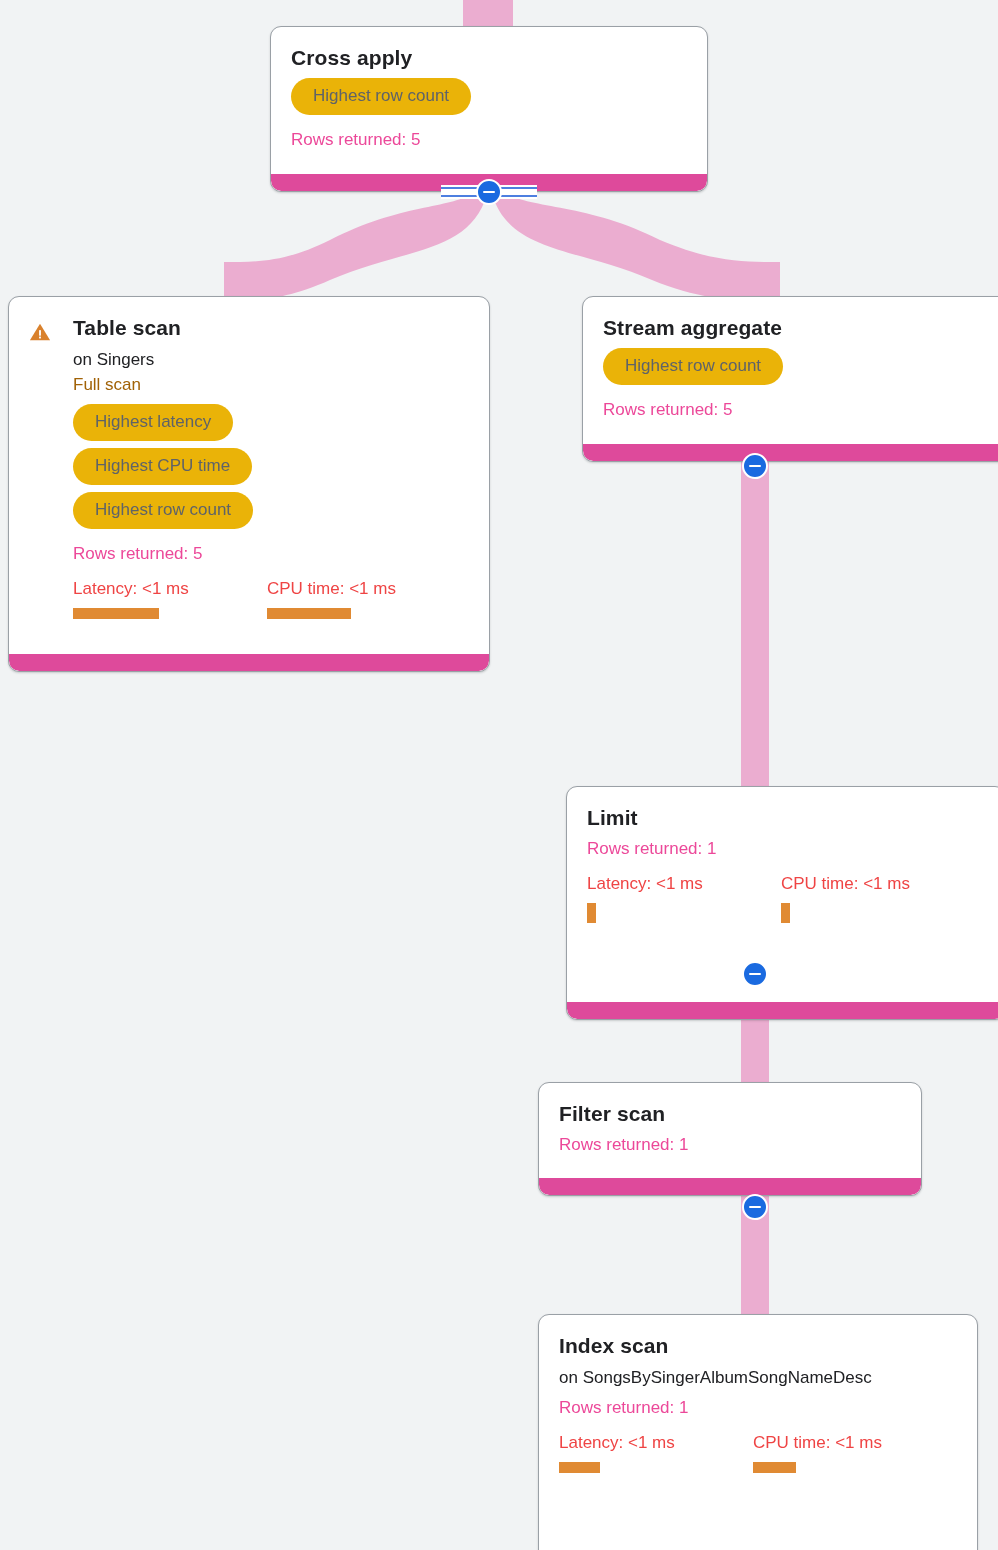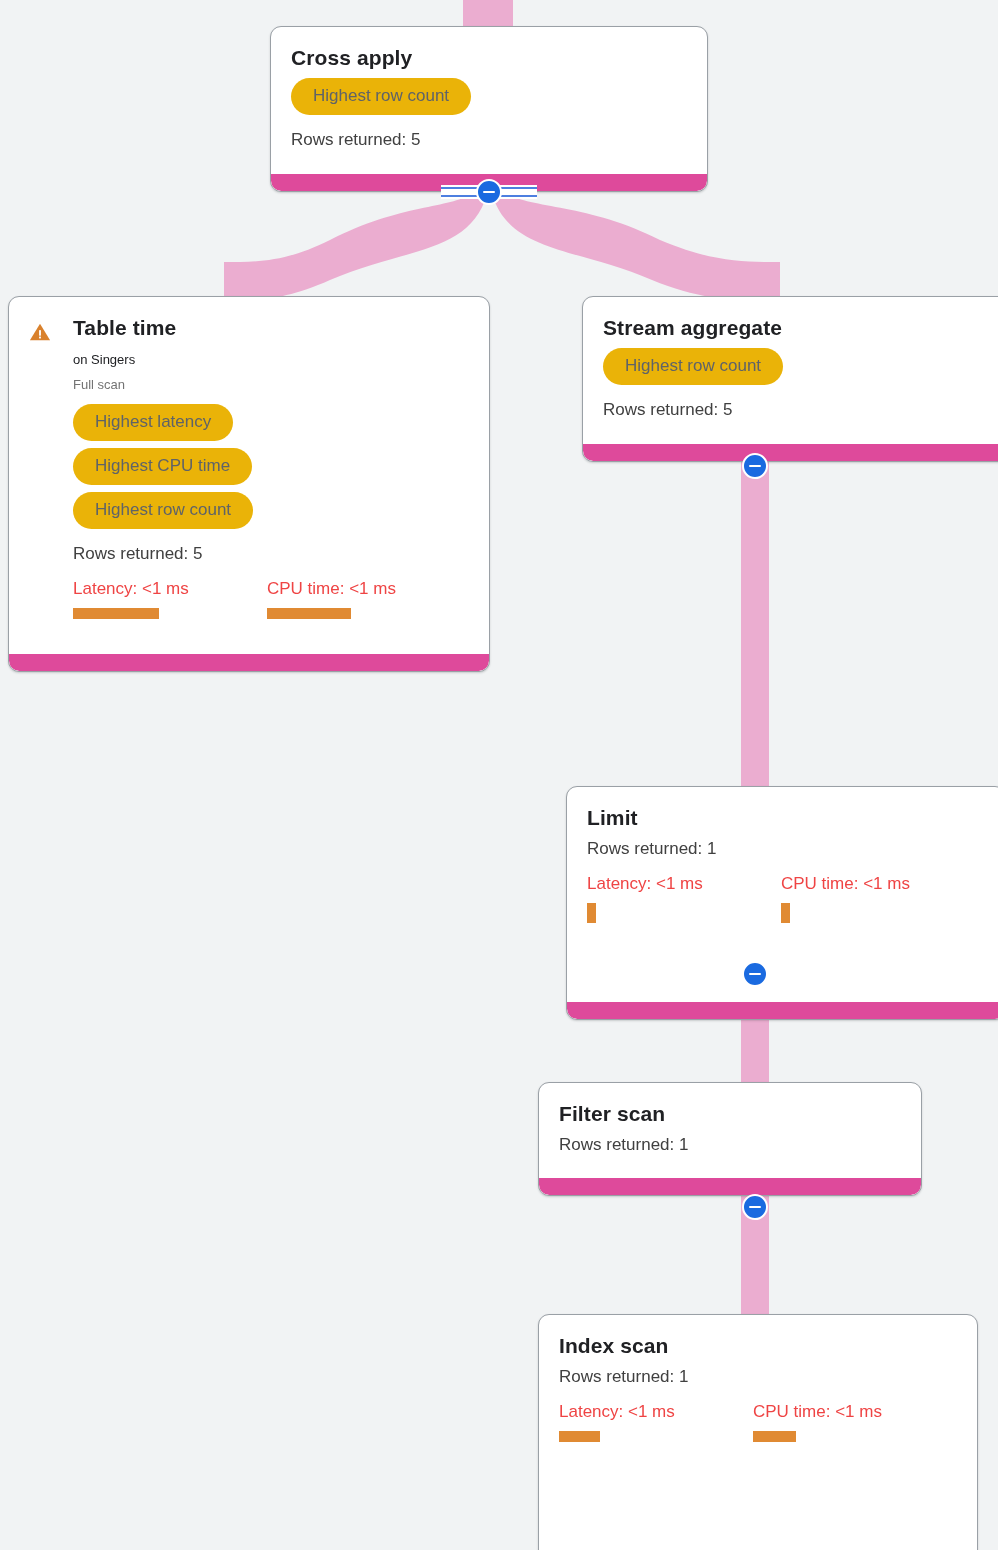--- a/index.html
+++ b/index.html
@@ -53,46 +53,46 @@
     margin-right: 22px;
   }
   .node-title {
     font-size: 21px;
     font-weight: bold;
     color: #202124;
     line-height: 26px;
     letter-spacing: 0.1px;
   }
   .node-sub {
-    font-size: 13px;
+    font-size: 17px;
     color: #202124;
     line-height: 25px;
     margin-top: 6px;
     white-space: nowrap;
   }
   .node-sub.muted {
-    color: #737373;
+    color: #a16207;
     margin-top: 0;
   }
   .badges {
     margin-top: 7px;
   }
   .badge {
     display: inline-block;
     background: #eab308;
     color: #5F6368;
     font-size: 17px;
     line-height: 20px;
     padding: 8px 22px 9px 22px;
     border-radius: 20px;
     margin-bottom: 7px;
   }
   .rows {
     font-size: 17px;
-    color: #404040;
+    color: #ec4899;
     line-height: 24px;
     margin-top: 6px;
   }
   .metrics {
     display: flex;
     margin-top: 12px;
   }
   .metric {
     flex: 0 0 auto;
   }
@@ -209,21 +209,21 @@
     <div class="node-body">
       <div class="node-row">
         <div class="warn-icon">
           <svg viewBox="0 0 24 24" width="22" height="22">
             <path d="M12 3 L23 21 L1 21 Z" fill="#D9812C"></path>
             <rect x="11" y="10" width="2" height="6" fill="#FFFFFF"></rect>
             <rect x="11" y="17" width="2" height="2" fill="#FFFFFF"></rect>
           </svg>
         </div>
         <div>
-          <div class="node-title">Table time</div>
+          <div class="node-title">Table scan</div>
           <div class="node-sub">on Singers</div>
           <div class="node-sub muted">Full scan</div>
           <div class="badges">
             <div><span class="badge">Highest latency</span></div>
             <div><span class="badge">Highest CPU time</span></div>
             <div><span class="badge">Highest row count</span></div>
           </div>
           <div class="rows">Rows returned: 5</div>
           <div class="metrics">
             <div class="metric" style="width:194px;">
@@ -294,20 +294,21 @@
     <div class="accent-bar"></div>
   </div>
 
   <div class="collapse" style="left:742px; top:1194px;"></div>
 
   <div class="node" style="left:538px; top:1314px; width:440px; height:264px;">
     <div class="node-body">
       <div class="node-row">
         <div>
           <div class="node-title">Index scan</div>
+          <div class="node-sub">on SongsBySingerAlbumSongNameDesc</div>
           <div class="rows">Rows returned: 1</div>
           <div class="metrics">
             <div class="metric" style="width:194px;">
               <div class="metric-label">Latency: &lt;1 ms</div>
               <div class="metric-bar" style="width:41px;"></div>
             </div>
             <div class="metric">
               <div class="metric-label">CPU time: &lt;1 ms</div>
               <div class="metric-bar" style="width:43px;"></div>
             </div>

